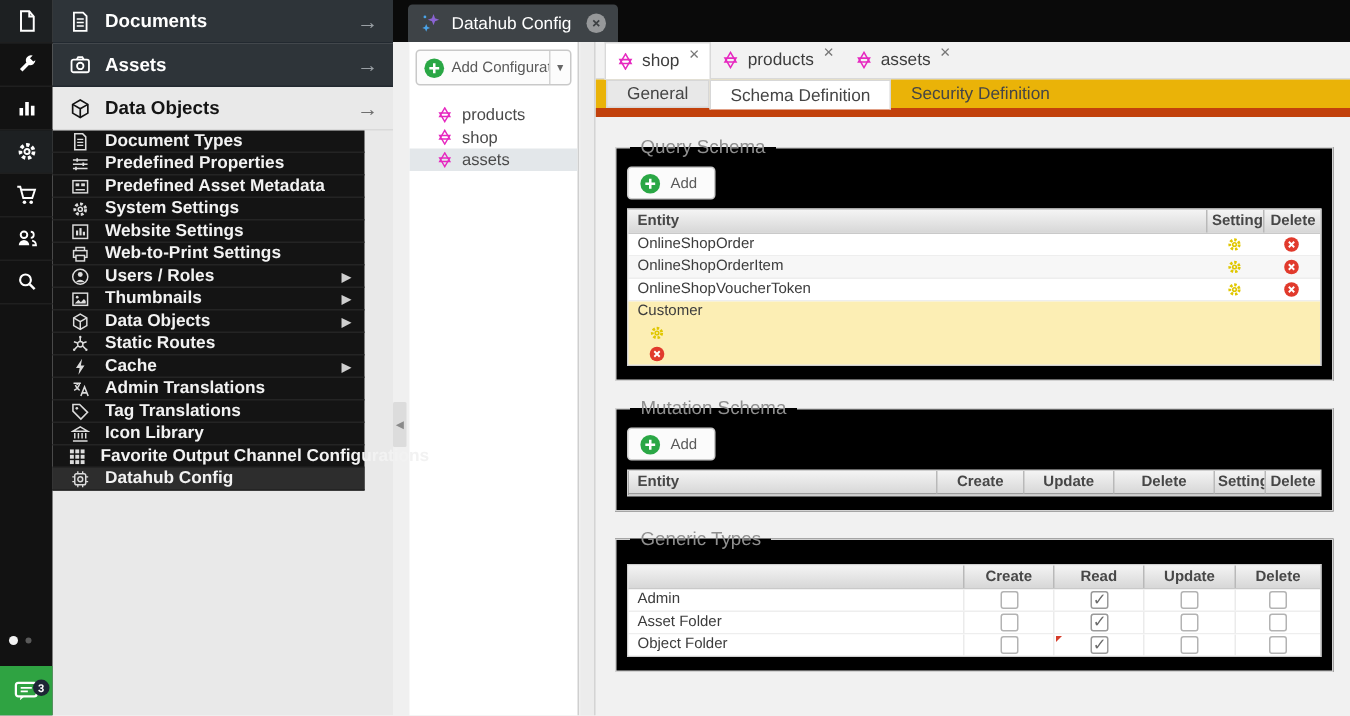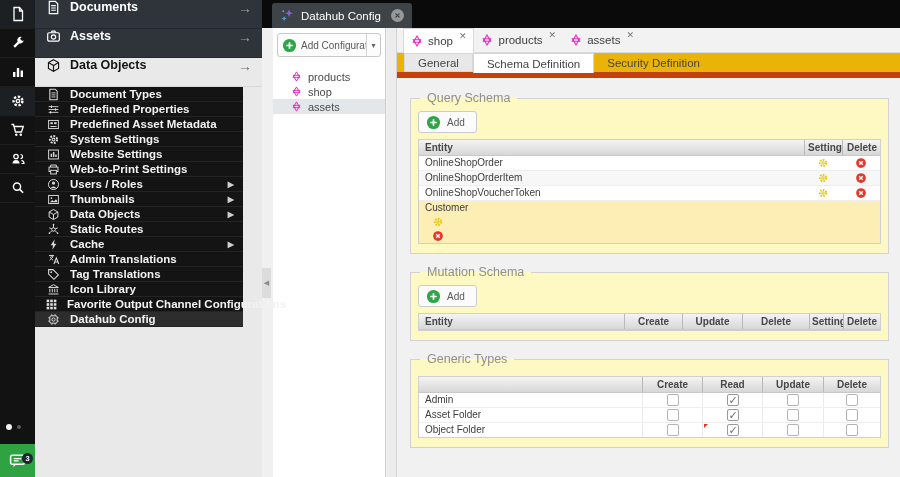--- a/index.html
+++ b/index.html
@@ -18,21 +18,21 @@
   .ib-cell.lit { background:#1d2022; }
   .ib-dots { position:absolute; left:0; top:424px; width:35px; display:flex; align-items:center; gap:5px; padding-left:6px; }
   .dot1 { width:6px;height:6px;border-radius:50%;background:#f2f2f2; }
   .dot2 { width:4px;height:4px;border-radius:50%;background:#5a5a5a; }
   .chatbox { position:absolute; left:0; bottom:0; width:35px; height:33px; background:#2fa342; display:flex; align-items:center; justify-content:center; cursor:pointer; }
   .chat-wrap { position:relative; }
   .chat-badge { position:absolute; right:-7px; top:1px; width:11px; height:11px; background:#1d2635; border-radius:50%; color:#fff; font-size:7.5px; font-weight:700; display:flex; align-items:center; justify-content:center; }
 
   
   .sidebar { position:absolute; left:35px; top:0; width:227px; height:477px; background:#e9e9e9; z-index:4; }
-  .acc-header { height:29px; background:#2e3439; border-bottom:1px solid #222930; color:#fff; font-size:12.5px; font-weight:700; display:flex; align-items:flex-start; gap:9px; padding:0 10px 0 11px; cursor:pointer; }
+  .acc-header { height:29px; background:#2e3439; border-bottom:1px solid #222930; color:#fff; font-size:12.5px; font-weight:700; display:flex; align-items:center; gap:9px; padding:0 10px 0 11px; cursor:pointer; }
   .acc-header .arr { margin-left:auto; color:#9aa0a5; font-size:14px; font-weight:400; }
   .acc-header.active { background:#e9e9e9; color:#141414; border-bottom:1px solid #d9d9d9; }
   .acc-header.active .arr { color:#6e6e6e; }
   .submenu { position:absolute; left:0; top:87px; width:208px; background:#141414; }
   .mi { height:15px; display:flex; align-items:center; padding:0 9px 0 10px; border-bottom:1px solid #242424; color:#f2f2f2; font-size:11.5px; font-weight:600; cursor:pointer; }
   .mi .micon { width:16px; margin-right:9px; display:flex; justify-content:center; }
   .mi .chev { margin-left:auto; color:#cfcfcf; font-size:8px; }
   .mi.current { background:#2d2d2d; }
   .collapse-handle { position:absolute; left:227px; top:268px; width:9px; height:30px; background:#dcdcdc; border-radius:1px; display:flex; align-items:center; justify-content:center; color:#8a8a8a; font-size:7px; cursor:pointer; }
 
@@ -57,21 +57,21 @@
   .etabs { height:25px; background:#f2f2f2; border-bottom:1px solid #d9d9d9; display:flex; align-items:stretch; padding-left:6px; }
   .etab { display:flex; align-items:center; gap:5px; padding:0 7px; font-size:11.5px; color:#3e3e3e; cursor:pointer; }
   .etab .x { font-size:9px; color:#777; transform:translateY(-5px); margin-left:1px; }
   .etab.active { background:#fff; border:1px solid #d9d9d9; border-bottom:none; margin-bottom:-1px; }
   .stabs { height:25px; background:#eab308; border-bottom:6px solid #c2410c; display:flex; align-items:stretch; padding-left:7px; }
   .stab { padding:0 13px; font-size:11.5px; color:#454545; display:flex; align-items:center; cursor:pointer; }
   .stab.boxed { background:#e8e8e8; border:1px solid #d7d7d7; }
   .stab.active { background:#fff; border:1px solid #d7d7d7; border-bottom:none; margin-bottom:-1px; }
 
   .content { padding:13px 11px 0 13px; }
-  fieldset.fs { border:1px solid #d2d2d2; background:#fef9c3; margin-bottom:11px; padding:2px 5px 9px 5px; }
+  fieldset.fs { border:1px solid #d2d2d2; background:#000000; margin-bottom:11px; padding:2px 5px 9px 5px; }
   fieldset.fs legend { color:#8f8f8f; font-size:12.5px; padding:0 7px; margin-left:4px; }
   .addbtn { display:inline-flex; align-items:center; gap:6px; height:22px; padding:0 11px 0 7px; background:#fbfbfb; border:1px solid #cbcbcb; border-radius:3px; font-size:10px; color:#5a5a5a; margin:4px 0 6px 2px; cursor:pointer; }
 
   .grid { border:1px solid #cfcfcf; background:#fff; font-size:10px; color:#3c3c3c; margin:0 2px; }
   .ghead { display:flex; background:linear-gradient(#f4f4f4,#d7d7d7); border-bottom:1px solid #c9c9c9; font-weight:700; color:#474747; }
   .gc { height:15px; line-height:15px; padding:0 6px; overflow:hidden; white-space:nowrap; }
   .ghead .gc + .gc { border-left:1px solid #b9b9b9; }
   .grow { display:flex; border-bottom:1px solid #eeeeee; background:#fff; }
   .grow:last-child { border-bottom:none; }
   .grow.alt { background:#f7f7f7; }

